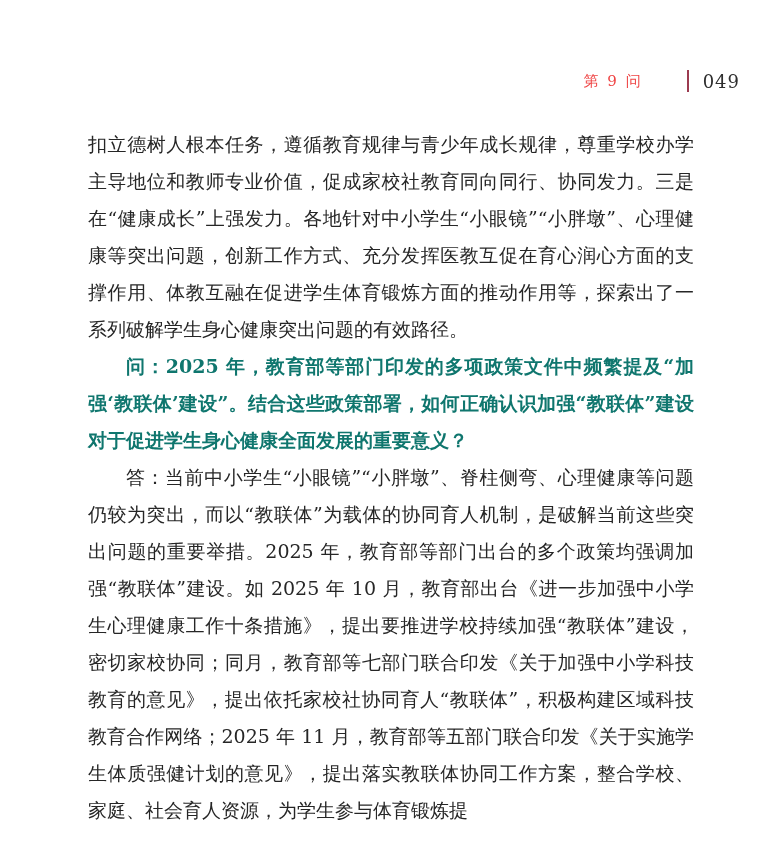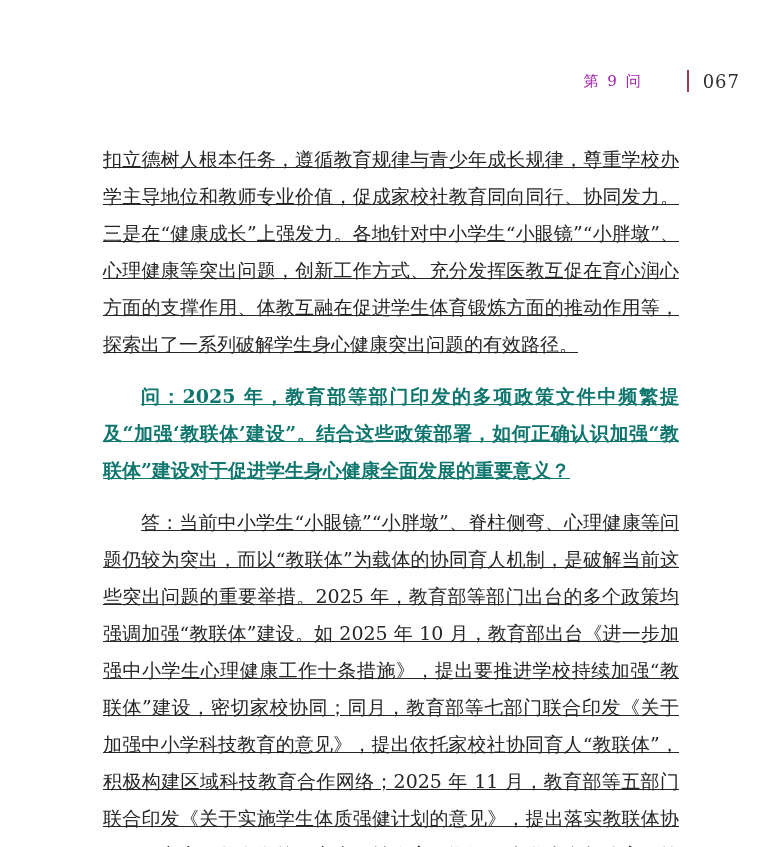--- a/index.html
+++ b/index.html
@@ -19,21 +19,21 @@
     position: absolute;
     top: 68px;
     left: 0;
     right: 38px;
     height: 26px;
     display: flex;
     justify-content: flex-end;
     align-items: center;
   }
   .chapter-label {
-    color: #a21caf;
+    color: #ef4444;
     font-size: 15px;
     letter-spacing: 2px;
     margin-right: 20px;
     white-space: nowrap;
   }
   .chapter-title {
     color: #4d4d4d;
     font-size: 15px;
     letter-spacing: 1px;
     white-space: nowrap;
@@ -56,38 +56,37 @@
     position: absolute;
     left: 88px;
     top: 126px;
     width: 606px;
     font-size: 19px;
     line-height: 37px;
     color: #262626;
     text-align: justify;
   }
   .para {
-    margin: 15px;
+    margin: 0;
     padding: 0;
-    text-decoration: underline;
   }
   .para.indent {
     text-indent: 2em;
   }
   .para.question {
     font-weight: bold;
     color: #0f766e;
   }
 </style>
 </head>
 <body>
 
 <div class="page-header">
   <span class="chapter-label">第 9 问</span>
   <span class="header-divider"></span>
-  <span class="page-number">067</span>
+  <span class="page-number">049</span>
 </div>
 
 <div class="content">
   <p class="para">扣立德树人根本任务，遵循教育规律与青少年成长规律，尊重学校办学主导地位和教师专业价值，促成家校社教育同向同行、协同发力。三是在“健康成长”上强发力。各地针对中小学生“小眼镜”“小胖墩”、心理健康等突出问题，创新工作方式、充分发挥医教互促在育心润心方面的支撑作用、体教互融在促进学生体育锻炼方面的推动作用等，探索出了一系列破解学生身心健康突出问题的有效路径。</p>
   <p class="para indent question">问：2025 年，教育部等部门印发的多项政策文件中频繁提及“加强‘教联体’建设”。结合这些政策部署，如何正确认识加强“教联体”建设对于促进学生身心健康全面发展的重要意义？</p>
   <p class="para indent">答：当前中小学生“小眼镜”“小胖墩”、脊柱侧弯、心理健康等问题仍较为突出，而以“教联体”为载体的协同育人机制，是破解当前这些突出问题的重要举措。2025 年，教育部等部门出台的多个政策均强调加强“教联体”建设。如 2025 年 10 月，教育部出台《进一步加强中小学生心理健康工作十条措施》，提出要推进学校持续加强“教联体”建设，密切家校协同；同月，教育部等七部门联合印发《关于加强中小学科技教育的意见》，提出依托家校社协同育人“教联体”，积极构建区域科技教育合作网络；2025 年 11 月，教育部等五部门联合印发《关于实施学生体质强健计划的意见》，提出落实教联体协同工作方案，整合学校、家庭、社会育人资源，为学生参与体育锻炼提</p>
 </div>
 
 </body></html>

